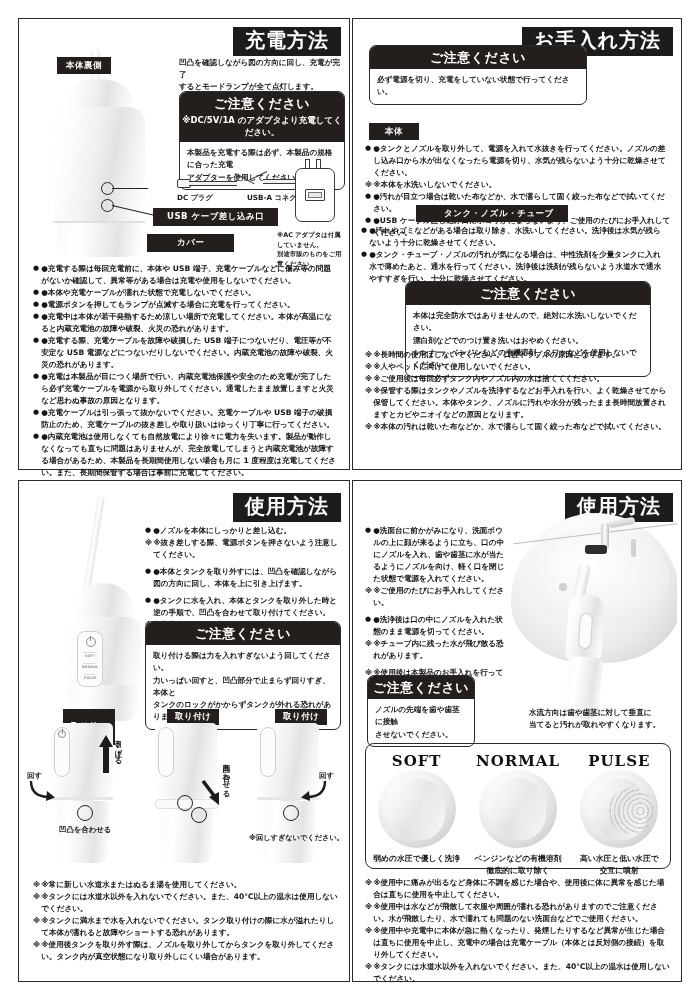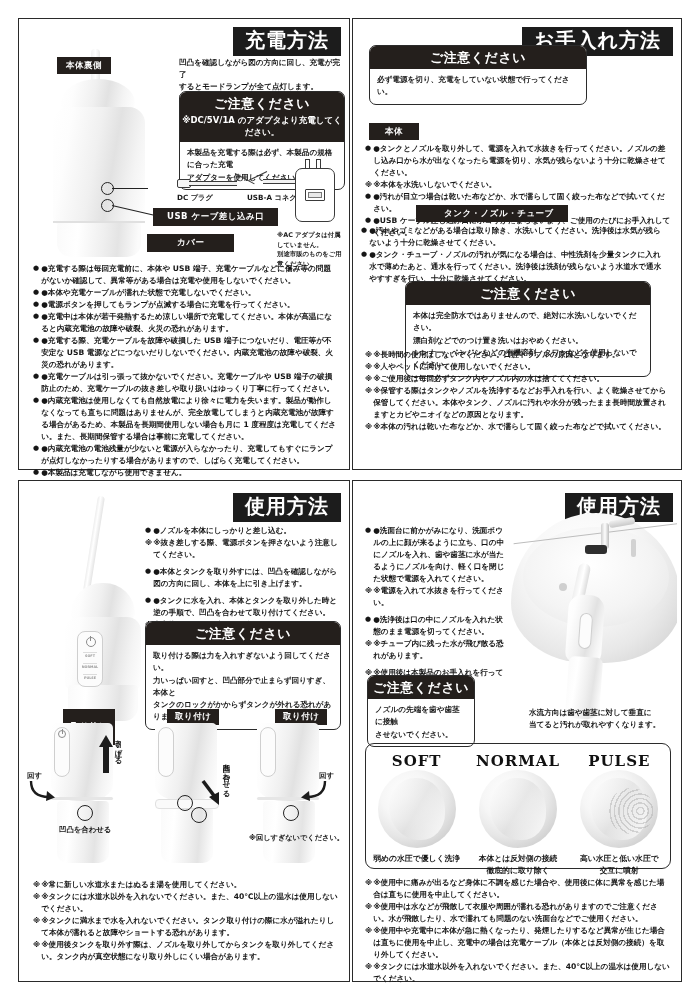--- a/index.html
+++ b/index.html
@@ -183,20 +183,21 @@
       <div>※AC アダプタは付属していません。</div>
       <div>別途市販のものをご用意ください。</div>
     </div>
 
     <div class="txt" style="left:14px;top:244px;width:304px;">
       <p class="b" style="padding-left:8.2px;">●充電する際は毎回充電前に、本体や USB 端子、充電ケーブルなどに傷み等の問題がないか確認して、異常等がある場合は充電や使用をしないでください。</p>
       <p class="b">●本体や充電ケーブルが濡れた状態で充電しないでください。</p>
       <p class="b">●電源ボタンを押してもランプが点滅する場合に充電を行ってください。</p>
       <p class="b">●充電中は本体が若干発熱するため涼しい場所で充電してください。本体が高温になると内蔵充電池の故障や破裂、火災の恐れがあります。</p>
       <p class="b">●充電する際、充電ケーブルを故障や破損した USB 端子につないだり、電圧等が不安定な USB 電源などにつないだりしないでください。内蔵充電池の故障や破裂、火災の恐れがあります。</p>
+      <p class="b">●充電は本製品が目につく場所で行い、内蔵充電池保護や安全のため充電が完了したら必ず充電ケーブルを電源から取り外してください。通電したまま放置しますと火災など思わぬ事故の原因となります。</p>
       <p class="b">●充電ケーブルは引っ張って抜かないでください。充電ケーブルや USB 端子の破損防止のため、充電ケーブルの抜き差しや取り扱いはゆっくり丁寧に行ってください。</p>
       <p class="b">●内蔵充電池は使用しなくても自然放電により徐々に電力を失います。製品が動作しなくなっても直ちに問題はありませんが、完全放電してしまうと内蔵充電池が故障する場合があるため、本製品を長期間使用しない場合も月に 1 度程度は充電してください。また、長期間保管する場合は事前に充電してください。</p>
       <p class="b">●内蔵充電池の電池残量が少ないと電源が入らなかったり、充電してもすぐにランプが点灯しなかったりする場合がありますので、しばらく充電してください。</p>
       <p class="b">●本製品は充電しながら使用できません。</p>
     </div>
   </div>
 
   <div class="panel" id="panel-care">
 
     <div class="title-banner" style="right:8px;top:8px;">お手入れ方法</div>
@@ -358,21 +359,21 @@
       <div style="position:absolute;left:54px;top:74px;width:8px;height:8px;background:#cfcfcf;border-radius:50%;"></div>
 
       <div style="position:absolute;left:70px;top:54px;width:12px;height:44px;background:linear-gradient(90deg,#efefef,#ffffff,#dcdcdc);border-radius:6px;transform:rotate(12deg);"></div>
       <div class="dev-shade" style="position:absolute;left:62px;top:86px;width:36px;height:68px;border-radius:14px 14px 10px 10px;transform:rotate(4deg);"></div>
       <div class="dev-shade2" style="position:absolute;left:62px;top:148px;width:34px;height:62px;border-radius:6px 6px 12px 12px;transform:rotate(4deg);"></div>
       <div class="panel-ctrl" style="left:74px;top:104px;width:11px;height:34px;transform:rotate(4deg);"></div>
     </div>
 
     <div class="txt" style="left:12px;top:44px;width:142px;">
       <p class="b">●洗面台に前かがみになり、洗面ボウルの上に顔が来るように立ち、口の中にノズルを入れ、歯や歯茎に水が当たるようにノズルを向け、軽く口を閉じた状態で電源を入れてください。</p>
-      <p class="k">※電源を入れて水抜きを行ってください。</p>
+      <p class="k">※ご使用のたびにお手入れしてください。</p>
       <span class="sp"></span>
       <p class="b">●洗浄後は口の中にノズルを入れた状態のまま電源を切ってください。</p>
       <p class="k">※チューブ内に残った水が飛び散る恐れがあります。</p>
       <span class="sp"></span>
       <p class="k">※使用後は本製品のお手入れを行ってください。</p>
     </div>
 
     <div class="caution" style="left:14px;top:194px;width:108px;">
       <div class="caution-head">ご注意ください</div>
       <div class="caution-body">
@@ -391,21 +392,21 @@
         <div class="mode-name">SOFT</div>
         <div class="mode-circle"></div>
         <div class="mode-desc">
           <div>弱めの水圧で優しく洗浄</div>
         </div>
       </div>
       <div style="flex:1;padding:8px 4px 0 4px;">
         <div class="mode-name">NORMAL</div>
         <div class="mode-circle"></div>
         <div class="mode-desc">
-          <div>本体とは反対側の接続</div>
+          <div>ベンジンなどの有機溶剤</div>
           <div>徹底的に取り除く</div>
         </div>
       </div>
       <div style="flex:1;padding:8px 4px 0 4px;">
         <div class="mode-name">PULSE</div>
         <div class="mode-circle pulse"></div>
         <div class="mode-desc">
           <div>高い水圧と低い水圧で</div>
           <div>交互に噴射</div>
         </div>

